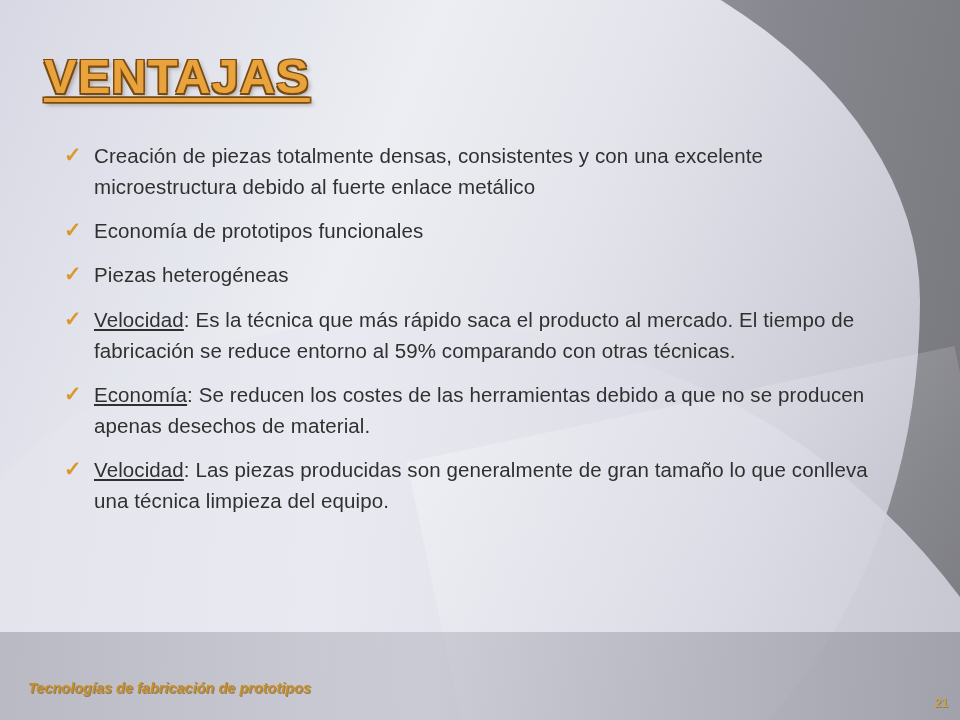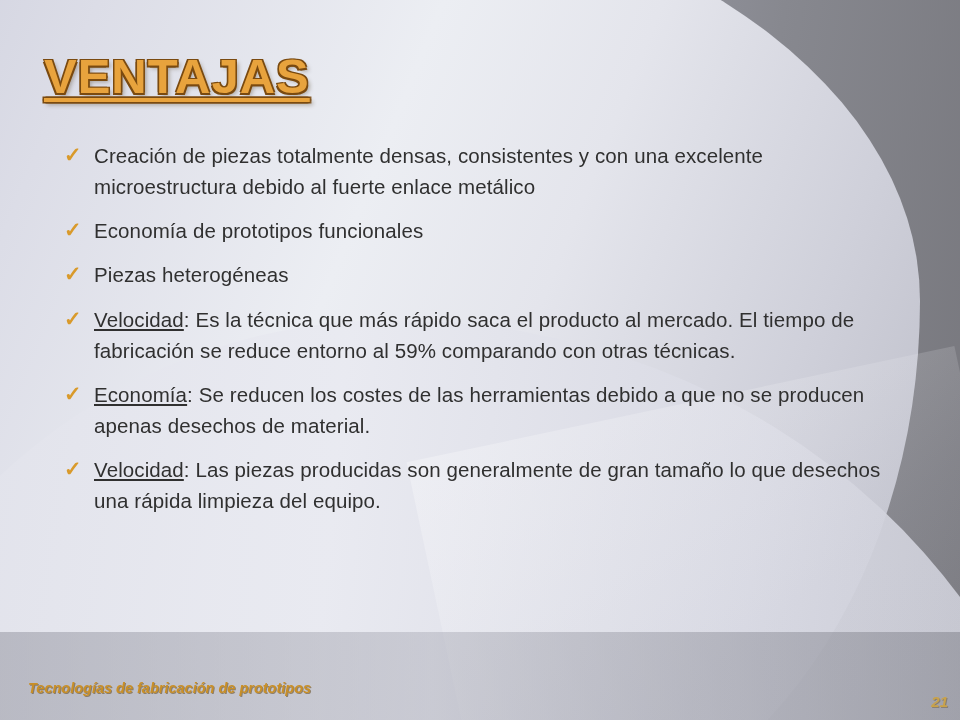--- a/index.html
+++ b/index.html
@@ -132,25 +132,24 @@
     font-size: 14.5px;
     font-weight: bold;
     font-style: italic;
     color: #c98f27;
     text-shadow: 1px 1px 0 rgba(90,60,10,.5);
   }
   .page-number {
     position: absolute;
     right: 24px;
     bottom: 10px;
-    font-size: 15px;
+    font-size: 12px;
     font-weight: bold;
     color: #c9a24a;
     text-shadow: 1px 1px 0 rgba(90,60,10,.35);
-    font-style: italic;
   }
 </style>
 </head>
 <body>
 
 <div class="slide">
   <div class="bg-dark-right"></div>
   <div class="bg-swoosh-main"></div>
   <div class="bg-swoosh-light"></div>
   <div class="bg-wedge"></div>
@@ -182,21 +181,21 @@
         <span class="btext"><u>Velocidad</u><span>: Es la técnica que más rápido saca el producto al mercado. El tiempo de fabricación se reduce entorno al 59% comparando con otras técnicas.</span></span>
       </div>
 
       <div class="bullet">
         <span class="tick">✓</span>
         <span class="btext"><u>Economía</u><span>: Se reducen los costes de las herramientas debido a que no se producen apenas desechos de material.</span></span>
       </div>
 
       <div class="bullet">
         <span class="tick">✓</span>
-        <span class="btext"><u>Velocidad</u><span>: Las piezas producidas son generalmente de gran tamaño lo que desechos una rápida limpieza del equipo.</span></span>
+        <span class="btext"><u>Velocidad</u><span>: Las piezas producidas son generalmente de gran tamaño lo que conlleva una técnica limpieza del equipo.</span></span>
       </div>
 
     </div>
 
     <div class="footer-note">Tecnologías de fabricación de prototipos</div>
     <div class="page-number">21</div>
 
   </div>
 </div>
 

